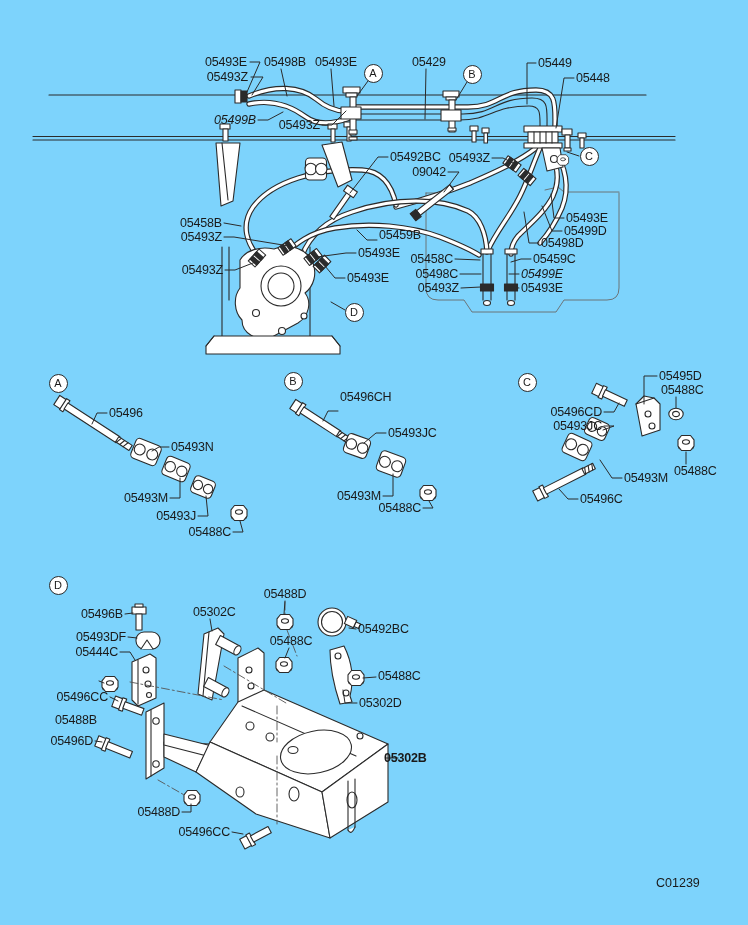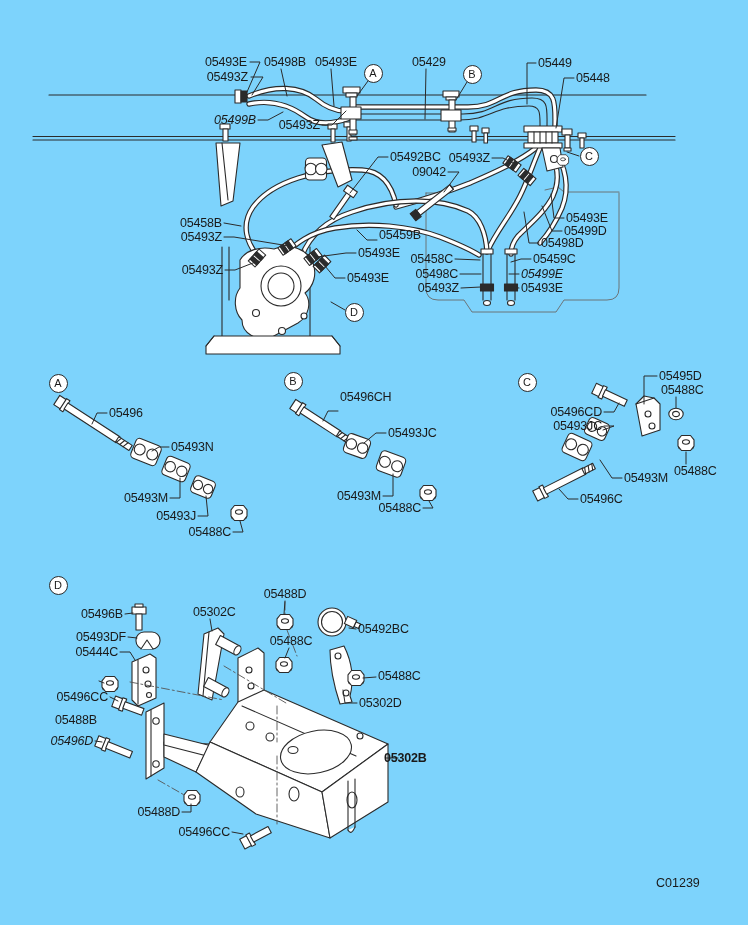--- a/index.html
+++ b/index.html
@@ -519,21 +519,21 @@
       <div class="part-label" data-interactable="false" style="top: 607px; right: 625px;">05496B</div>
       <div class="part-label" data-interactable="false" style="top: 605px; left: 193px;">05302C</div>
       <div class="part-label" data-interactable="false" style="top: 622px; left: 358px;">05492BC</div>
       <div class="part-label" data-interactable="false" style="top: 630px; right: 622px;">05493DF</div>
       <div class="part-label" data-interactable="false" style="top: 634px; left: 291px; transform: translateX(-50%);">05488C</div>
       <div class="part-label" data-interactable="false" style="top: 645px; right: 630px;">05444C</div>
       <div class="part-label" data-interactable="false" style="top: 674px; right: 651px; margin-top: 39px;">05488B</div>
       <div class="part-label" data-interactable="false" style="top: 669px; left: 378px;">05488C</div>
       <div class="part-label" data-interactable="false" style="top: 690px; right: 640px;">05496CC</div>
       <div class="part-label" data-interactable="false" style="top: 696px; left: 359px;">05302D</div>
-      <div class="part-label" data-interactable="false" style="top: 734px; right: 655px; font-style: italic;">05496D</div>
+      <div class="part-label" data-interactable="false" style="top: 734px; right: 655px;">05496D</div>
       <div class="part-label" data-interactable="false" style="top: 751px; left: 384px; font-weight: bold;">05302B</div>
       <div class="part-label" data-interactable="false" style="top: 805px; right: 568px;">05488D</div>
       <div class="part-label" data-interactable="false" style="top: 825px; right: 518px;">05496CC</div>
       <div class="callout" data-interactable="false" style="left: 363.5px; top: 63.5px;">A</div>
       <div class="callout" data-interactable="false" style="left: 462.5px; top: 64.5px;">B</div>
       <div class="callout" data-interactable="false" style="left: 579.5px; top: 146.5px;">C</div>
       <div class="callout" data-interactable="false" style="left: 344.5px; top: 302.5px;">D</div>
       <div class="callout" data-interactable="false" style="left: 48.5px; top: 373.5px;">A</div>
       <div class="callout" data-interactable="false" style="left: 283.5px; top: 371.5px;">B</div>
       <div class="callout" data-interactable="false" style="left: 517.5px; top: 372.5px;">C</div>

